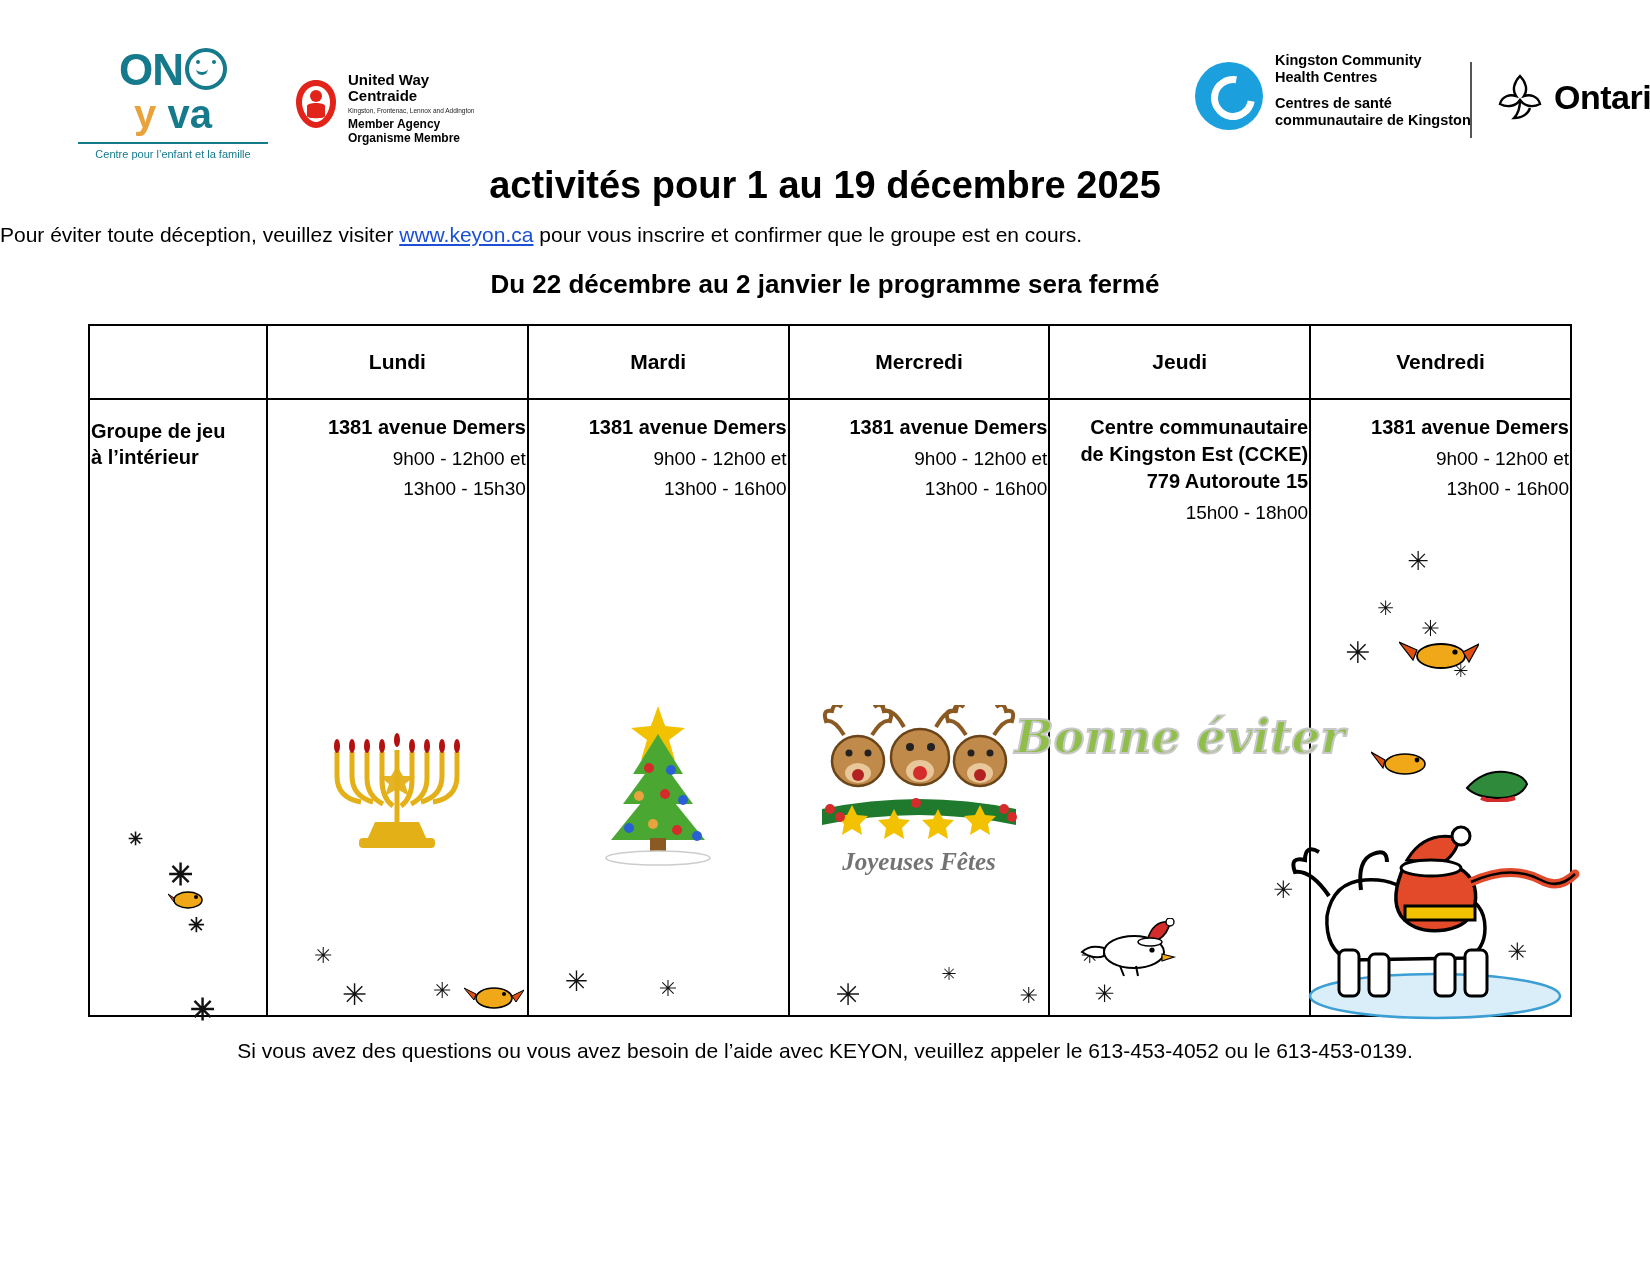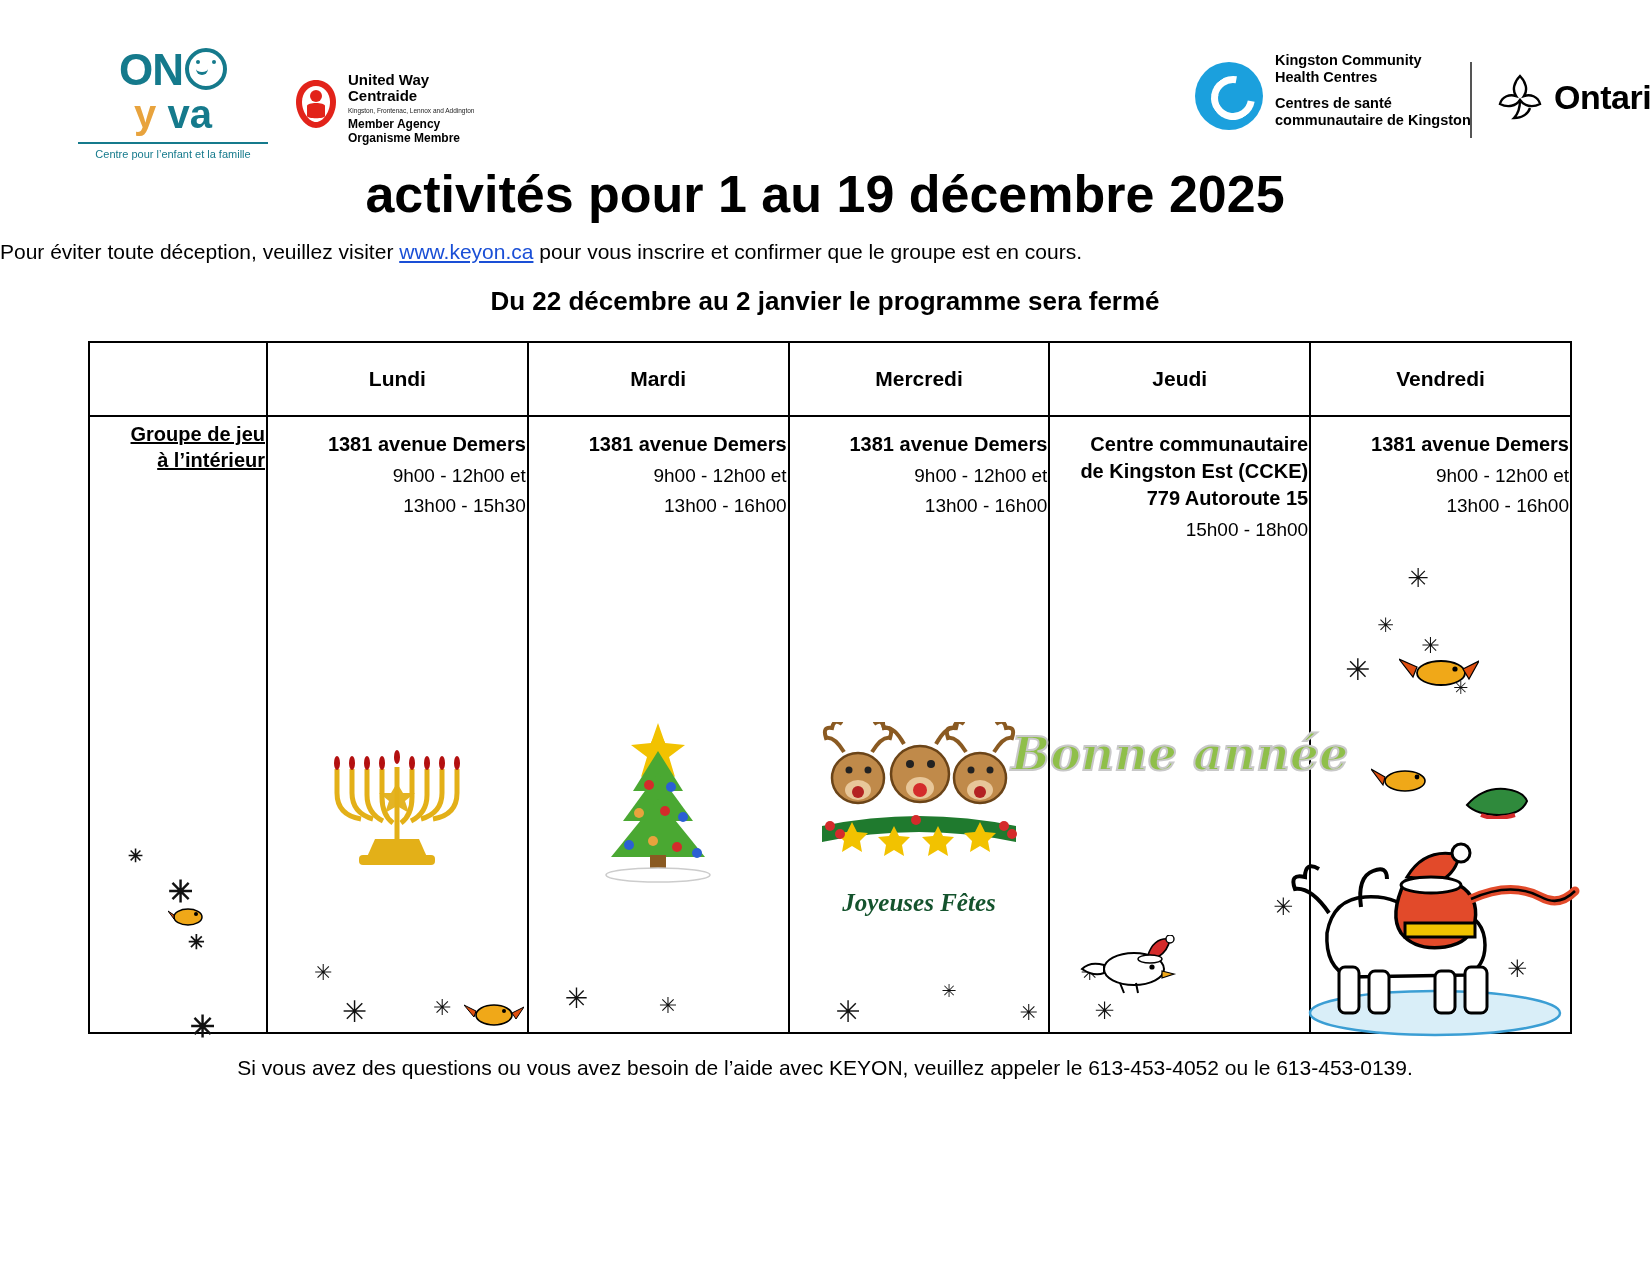--- a/index.html
+++ b/index.html
@@ -187,21 +187,21 @@
     margin-left: 74px;
     font-size: 34px;
     font-weight: bold;
     letter-spacing: -0.5px;
     line-height: 54px;
   }
 
   
   .main-title {
     text-align: center;
-    font-size: 52px;
+    font-size: 38px;
     font-weight: bold;
     margin-top: -6px;
   }
   .subtitle {
     text-align: left;
     font-size: 21px;
     margin-top: 16px;
   }
   .subtitle a {
     color: #1a4fd6;
@@ -230,27 +230,26 @@
   }
   table.cal thead th {
     height: 70px;
     font-size: 21px;
     font-weight: bold;
     text-align: center;
     vertical-align: middle;
   }
   .col-label { width: 174px; }
   .row-label {
-    text-align: right;
+    text-align: left;
     font-size: 20px;
     font-weight: bold;
     line-height: 26px;
-    padding-top: 4px;
+    padding-top: 18px;
     position: relative;
-    text-decoration: underline;
   }
   td.day-cell {
     height: 600px;
     text-align: right;
     padding-top: 14px;
     position: relative;
   }
   .venue {
     font-size: 20px;
     font-weight: bold;
@@ -274,26 +273,26 @@
 
   
   .tree { position: absolute; left: 50%; transform: translateX(-50%); top: 300px; width: 170px; height: 170px; }
 
   
   .reindeer-grp { position: absolute; left: 50%; transform: translateX(-50%); top: 305px; width: 230px; height: 165px; }
   .joyeuses {
     position: absolute;
     left: 50%;
     transform: translateX(-50%);
-    top: 472px;
+    top: 448px;
     font-family: "Liberation Serif", serif;
     font-size: 25px;
     font-weight: bold;
     font-style: italic;
-    color: #14532d;
+    color: #737373;
     white-space: nowrap;
   }
 
   
   .bonne {
     position: absolute;
     left: 50%;
     transform: translateX(-50%);
     top: 310px;
     font-family: "DejaVu Serif", serif;
@@ -537,21 +536,21 @@
           <span class="snow" style="left:46px; top:580px; font-size:30px;">✳</span>
           <span class="snow" style="left:152px; top:565px; font-size:18px;">✳</span>
           <span class="snow" style="left:230px; top:585px; font-size:22px;">✳</span>
         </td>
 
         <td class="day-cell">
           <div class="venue" style="white-space:pre-line">Centre communautaire
 de Kingston Est (CCKE)
 779 Autoroute 15</div>
           <div class="times" style="white-space:pre-line">15h00 - 18h00</div>
-          <div class="bonne">Bonne année</div>
+          <div class="bonne">Bonne éviter</div>
           <span class="snow" style="left:30px; top:545px; font-size:22px;">✳</span>
           <span class="snow" style="left:44px; top:582px; font-size:24px;">✳</span>
           <svg style="position:absolute; left:24px; top:518px; width:110px; height:60px;" viewBox="0 0 110 60">
             <ellipse cx="60" cy="34" rx="30" ry="16" fill="#ffffff" stroke="#000" stroke-width="2"></ellipse>
             <path d="M30 30 q-14 -4 -22 4 q12 8 22 4 Z" fill="#ffffff" stroke="#000" stroke-width="2"></path>
             <path d="M74 20 q6 -18 22 -16 q-2 12 -12 18 Z" fill="#d42b2b" stroke="#000" stroke-width="1.6"></path>
             <circle cx="96" cy="4" r="4" fill="#ffffff" stroke="#000" stroke-width="1.4"></circle>
             <ellipse cx="76" cy="24" rx="12" ry="4" fill="#ffffff" stroke="#000" stroke-width="1.4"></ellipse>
             <circle cx="78" cy="32" r="2.6" fill="#000"></circle>
             <path d="M88 36 l12 3 l-12 4 Z" fill="#f0a818" stroke="#000" stroke-width="1.2"></path>

